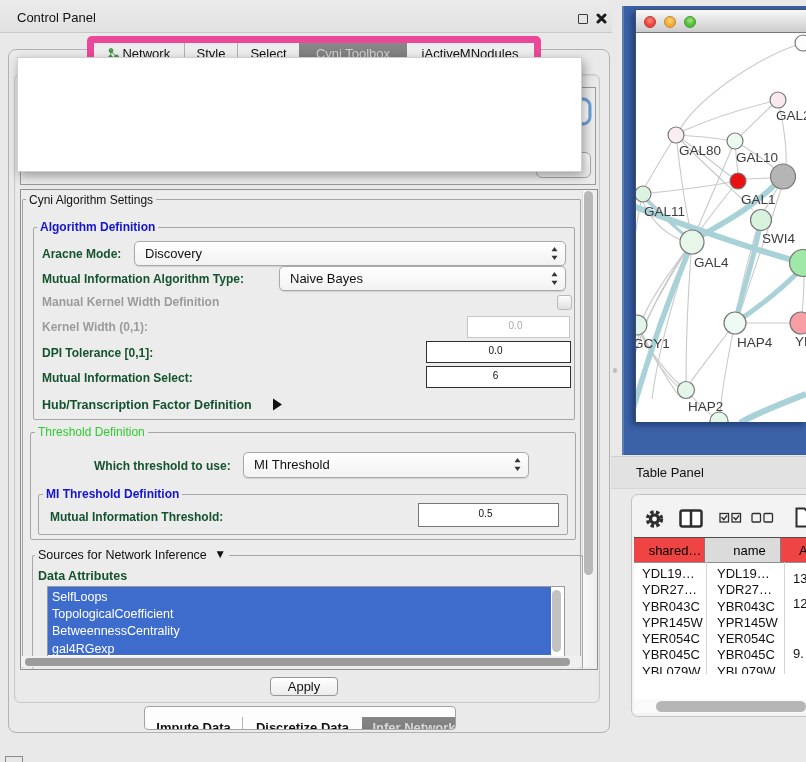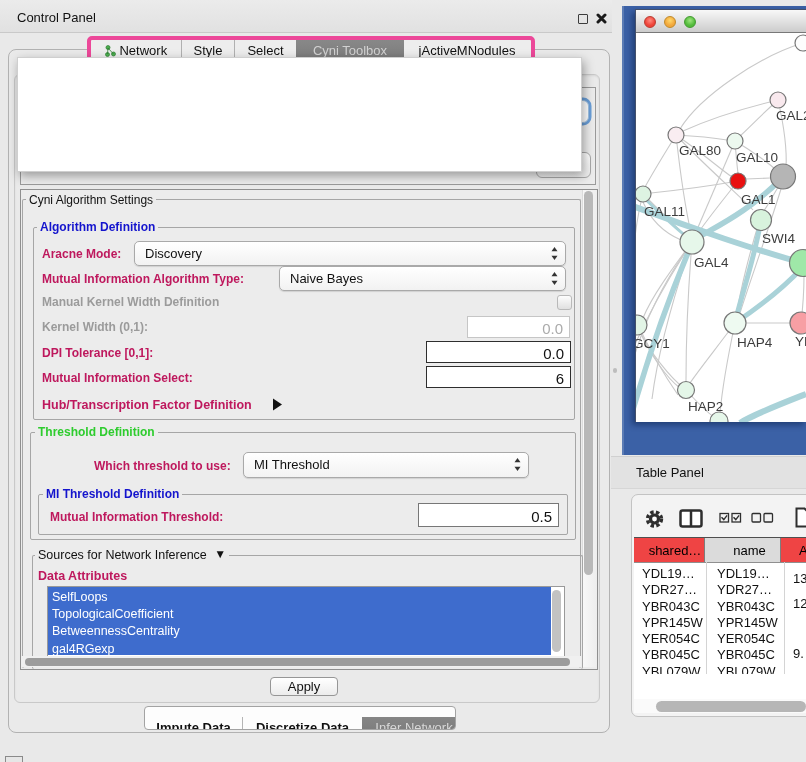--- a/index.html
+++ b/index.html
@@ -1,22 +1,22 @@
 <!DOCTYPE html>
 <html><head><meta charset="utf-8"><style>
 html,body{margin:0;padding:0}
 body{width:806px;height:762px;background:#e9e9e9;font-family:"Liberation Sans",sans-serif;overflow:hidden;position:relative}
 .a{position:absolute}
-.lbl{font-weight:bold;font-size:12px;color:#be185d;white-space:nowrap}
+.lbl{font-weight:bold;font-size:12px;color:#14532d;white-space:nowrap}
 .grp{position:absolute;border:1px solid #a6a6a6;border-radius:2px}
 .gl{position:absolute;font-size:12px;background:#ececec;padding:0 3px;white-space:nowrap}
 .combo{position:absolute;background:linear-gradient(#ffffff,#f2f2f2);border:1px solid #a9a9a9;border-radius:5px;font-size:13px;color:#111;box-shadow:0 1px 1px rgba(0,0,0,0.12)}
 .combo .tx{position:absolute;left:10px;top:4px;white-space:nowrap}
 .combo .ar{position:absolute;right:7px;top:3px;width:7px}
-.fld{position:absolute;background:#fff;font-size:15px;color:#111;text-align:right}
+.fld{position:absolute;background:#fff;font-size:10px;color:#111;text-align:center}
 .seg{height:100%;display:inline-block;text-align:center;font-size:13px;color:#111;box-sizing:border-box}
 </style></head><body>
 
 <div class="a" style="left:0;top:0;width:5px;height:4px;background:#ababab"></div>
 
 <div class="a" style="left:0;top:0;width:612px;height:32px;background:linear-gradient(#ebebeb,#e1e1e1);border-bottom:1px solid #c9c9c9">
   <div class="a" style="left:17px;top:10px;font-size:13px;color:#111">Control Panel</div>
   <div class="a" style="left:578px;top:14px;width:8px;height:8px;border:1.6px solid #3c3c3c;border-radius:1px"></div>
   <svg class="a" style="left:596px;top:13px" width="11" height="11" viewBox="0 0 11 11">
       <path d="M2 2 L9 9 M9 2 L2 9" stroke="#1a1a1a" stroke-width="3" stroke-linecap="round" fill="none"></path>
@@ -71,21 +71,21 @@
 
 <div class="lbl" style="position:absolute;left:42px;top:371px">Mutual Information Select:</div>
 <div class="fld" style="left:426px;top:366px;width:137px;height:17px;border:1.5px solid #2e2e2e;padding:3px 6px 0 0">6</div>
 
 <div class="lbl" style="position:absolute;left:42px;top:398px;font-size:12.5px">Hub/Transcription Factor Definition</div>
 <svg class="a" style="left:272px;top:398px" width="11" height="13" viewBox="0 0 11 13">
     <path d="M1 0.5 L10 6.5 L1 12.5 Z" fill="#111"></path>
   </svg>
 
 <div class="grp" style="left:30px;top:432px;width:544px;height:106px"></div>
-<div class="gl" style="left:35px;top:425px;color:#2ecc2e;font-weight:bold">Threshold Definition</div>
+<div class="gl" style="left:35px;top:425px;color:#2ecc2e;font-weight:normal">Threshold Definition</div>
 
 <div class="lbl" style="position:absolute;left:94px;top:459px">Which threshold to use:</div>
 <div class="combo" style="left:243px;top:452px;width:284px;height:24px">
     <span class="tx">MI Threshold</span>
 <svg class="ar" width="8" height="17" viewBox="0 0 8 17">
       <path d="M4 1 L7.4 6 L0.6 6 Z" fill="#333"></path>
       <path d="M4 16 L7.4 11 L0.6 11 Z" fill="#333"></path>
     </svg>
   </div>
 
@@ -102,24 +102,24 @@
 <div class="a" style="left:48px;top:587px;width:503px;height:68px;background:#3e6ccd"></div>
 <div class="a" style="left:52px;top:589px;font-size:12.5px;color:#fff;line-height:17.2px">SelfLoops<br>TopologicalCoefficient<br>BetweennessCentrality<br>gal4RGexp</div>
 <div class="a" style="left:552px;top:590px;width:9px;height:62px;background:#c2c2c2;border-radius:5px"></div>
 
 <div class="a" style="left:21px;top:656px;width:560px;height:11px;background:#f0f0f0"></div>
 <div class="a" style="left:25px;top:658px;width:545px;height:8px;background:#9c9c9c;border-radius:4px"></div>
 
 <div class="a" style="left:270px;top:677px;width:66px;height:16px;background:linear-gradient(#ffffff,#ececec);border:1px solid #969696;border-radius:4px;text-align:center;font-size:13px;color:#111;padding-top:1px">Apply</div>
 
 <div class="a" style="left:144px;top:706px;width:310px;height:22px;background:#fdfdfd;border:1px solid #a3a3a3;border-radius:4px;overflow:hidden;white-space:nowrap">
-  <div class="seg" style="width:98px;border-right:1px solid #b5b5b5;font-weight:bold;padding-top:3px">Impute Data</div><div class="seg" style="width:119px;font-weight:bold;padding-top:13px">Discretize Data</div><div class="seg" style="width:104px;background:linear-gradient(#868686,#787878);color:#d8d8d8;font-weight:normal;padding-top:3px">Infer Network</div>
-</div>
-
-<div class="a" style="left:87px;top:36px;width:440px;height:22px;background:#ededed;border:4px solid #ec4899;border-radius:5px;overflow:hidden;white-space:nowrap">
+  <div class="seg" style="width:98px;border-right:1px solid #b5b5b5;font-weight:bold;padding-top:3px">Impute Data</div><div class="seg" style="width:119px;font-weight:bold;padding-top:13px">Discretize Data</div><div class="seg" style="width:104px;background:linear-gradient(#868686,#787878);color:#d8d8d8;font-weight:bold;padding-top:3px">Infer Network</div>
+</div>
+
+<div class="a" style="left:87px;top:36px;width:440px;height:22px;background:#ededed;border:7px solid #ec4899;border-radius:5px;overflow:hidden;white-space:nowrap">
   <div class="seg" style="width:91px;border-right:1px solid #b0b0b0;padding-top:3px"><svg width="11" height="12" viewBox="0 0 11 12" style="vertical-align:-2px">
         <circle cx="3" cy="2.5" r="2" fill="#4caf50" stroke="#2e7d32" stroke-width="0.7"></circle>
         <circle cx="2.5" cy="9.5" r="2" fill="#4caf50" stroke="#2e7d32" stroke-width="0.7"></circle>
         <circle cx="8.5" cy="9" r="2" fill="#4caf50" stroke="#2e7d32" stroke-width="0.7"></circle>
         <path d="M3 3 L2.5 9 M3 3 L8.5 9" stroke="#2e7d32" stroke-width="0.8"></path>
       </svg> Network</div><div class="seg" style="width:53px;border-right:1px solid #b0b0b0;padding-top:3px">Style</div><div class="seg" style="width:61px;padding-top:3px">Select</div><div class="seg" style="width:108px;background:linear-gradient(#888888,#7a7a7a);color:#d2d2d2;padding-top:3px">Cyni Toolbox</div><div class="seg" style="width:126px;padding-top:3px">jActiveMNodules</div>
 </div>
 
 <div class="a" style="left:17px;top:57px;width:563px;height:113px;background:#fff;border:1px solid #cfcfcf;box-shadow:2px 4px 10px rgba(0,0,0,0.35)">
 </div>

